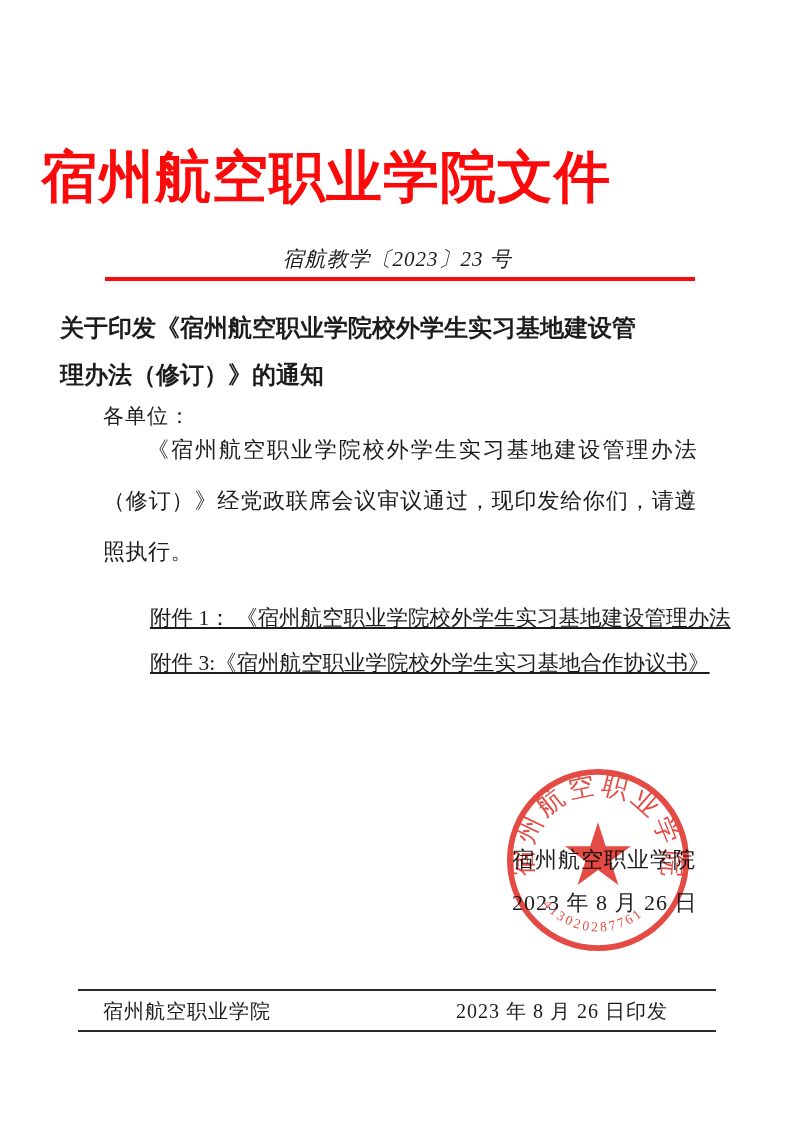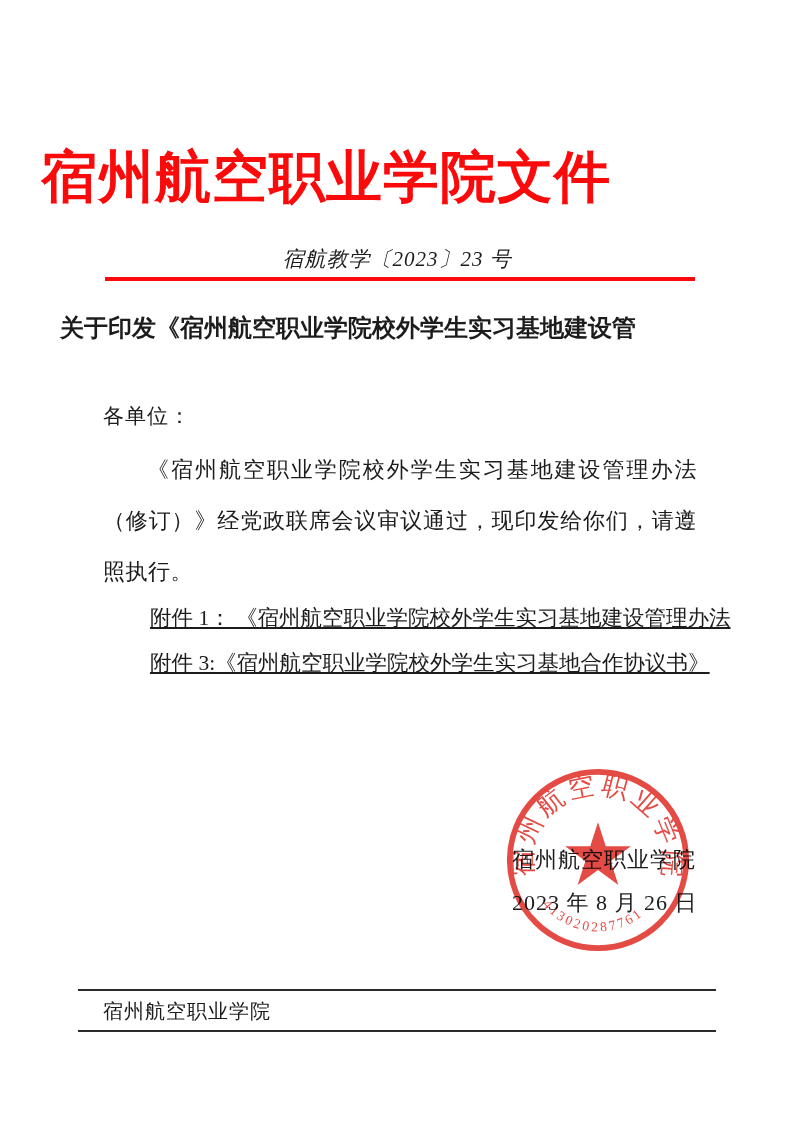--- a/index.html
+++ b/index.html
@@ -26,21 +26,21 @@
   }
   .subject{
     top:305px;left:60px;width:674px;
     font-size:24px;font-weight:bold;
   }
   .subject div{height:47px;line-height:47px;white-space:nowrap;}
   .salutation{
     top:402px;left:103px;font-size:21px;letter-spacing:1px;
   }
   .body-par{
-    top:444px;left:103px;width:594px;
+    top:424px;left:103px;width:594px;
     font-size:22px;line-height:51px;text-indent:2em;
     text-align:justify;letter-spacing:0.5px;
   }
   .attachments{
     top:596px;left:150px;width:600px;font-size:21.5px;
   }
   .attachments .line{height:45px;line-height:45px;white-space:nowrap;text-decoration:underline;}
   .attachments .wrap2{padding-left:7px;}
 
   .sig-org{
@@ -72,20 +72,21 @@
 <body>
 
 <div class="abs header-title">宿州航空职业学院文件</div>
 
 <div class="abs doc-number">宿航教学〔2023〕23 号</div>
 
 <div class="abs red-rule"></div>
 
 <div class="abs subject">
   <div>关于印发《宿州航空职业学院校外学生实习基地建设管</div>
+  <div>理办法（修订）》的通知</div>
 </div>
 
 <div class="abs salutation">各单位：</div>
 
 <div class="abs body-par">《宿州航空职业学院校外学生实习基地建设管理办法（修订）》经党政联席会议审议通过，现印发给你们，请遵照执行。</div>
 
 <div class="abs attachments">
   <div class="line">附件 1： 《宿州航空职业学院校外学生实习基地建设管理办法</div>
   <div class="line">附件 3:《宿州航空职业学院校外学生实习基地合作协议书》</div>
 </div>
@@ -104,14 +105,15 @@
     <textPath href="#sealTopArc" startOffset="1">宿州航空职业学院</textPath>
   </text>
   <text font-size="13" letter-spacing="2.5" fill="#e1372f">
     <textPath href="#sealBottomArc" startOffset="1">413020287761</textPath>
   </text>
 </svg>
 
 <div class="abs footer-rule top"></div>
 <div class="abs footer-row">
   <span class="org">宿州航空职业学院</span>
+  <span class="date">2023 年 8 月 26 日印发</span>
 </div>
 <div class="abs footer-rule bottom"></div>
 
 </body></html>

